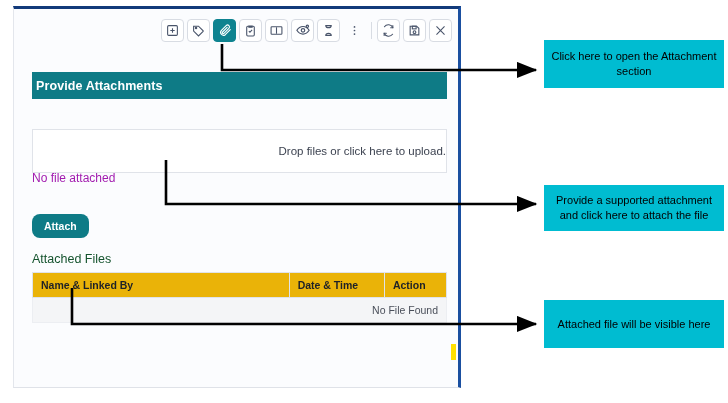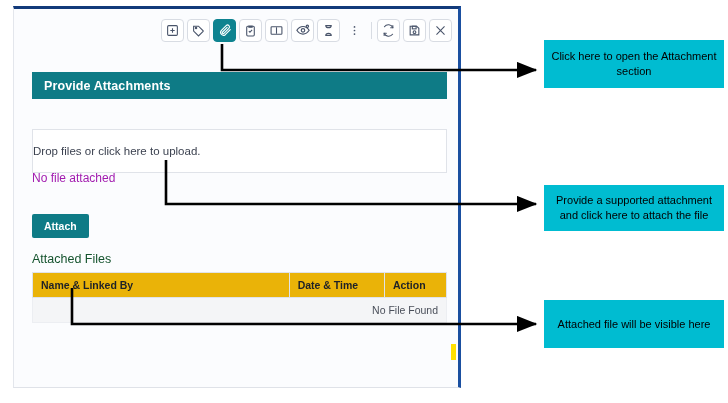--- a/index.html
+++ b/index.html
@@ -39,44 +39,44 @@
   .tbtn.active{background:#0e8390;border-color:#0e8390;color:#ffffff;}
   .tbtn.plain{border-color:transparent;background:transparent;}
   .tbtn svg{display:block;}
   .tsep{width:1px;height:17px;background:#d8dce3;margin:0 2px;}
   
   #panel-body{position:absolute;left:0;top:39px;right:0;bottom:0;}
   #section-header{
     position:absolute;left:18px;top:24px;width:415px;height:27px;
     background:#0e7b86;color:#ffffff;
     display:flex;align-items:center;
-    padding-left:12px;box-sizing:border-box;
+    padding-left:4px;box-sizing:border-box;
     font-size:12.5px;font-weight:bold;letter-spacing:.1px;
   }
   #upload-label{
     position:absolute;left:18px;top:63px;
     font-size:11.5px;color:#2b2f38;
   }
   #upload-label b{color:#1d2128;}
   #upload-label span{color:#5b5f69;font-weight:normal;}
   #dropzone{
     position:absolute;left:18px;top:81px;width:415px;height:44px;
     border:1px solid #e0e3e9;background:#ffffff;
-    display:flex;align-items:center;justify-content:flex-start;
+    display:flex;align-items:center;justify-content:flex-end;
     font-size:11.5px;color:#3c4250;box-sizing:border-box;
   }
   #no-file-text{
     position:absolute;left:18px;top:123px;
     font-size:12px;color:#a21caf;
   }
   #attach-button{
     position:absolute;left:18px;top:166px;
     background:#0e7b86;color:#ffffff;
     font-size:10.5px;font-weight:bold;
-    padding:6px 12px;border:none;border-radius:2px;
+    padding:6px 12px;border:none;border-radius:8px;
     font-family:"Liberation Sans", sans-serif;
   }
   #attached-files-title{
     position:absolute;left:18px;top:204px;
     font-size:12.5px;color:#14532d;
   }
   #files-table{
     position:absolute;left:18px;top:224px;width:415px;
     border-collapse:collapse;font-size:10.5px;
     background:#ffffff;

